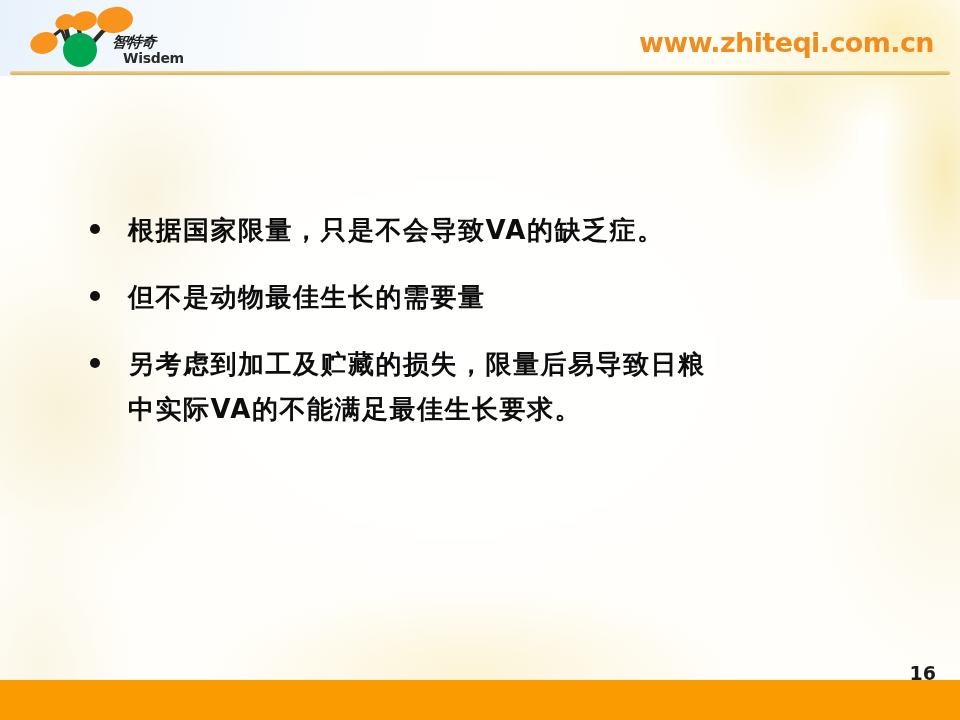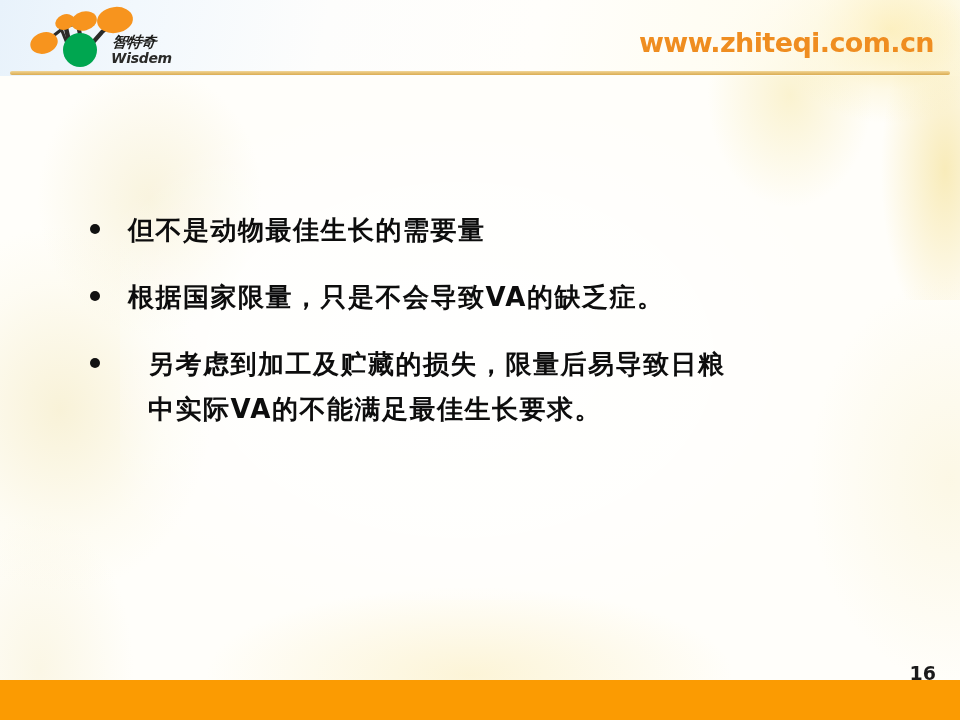--- a/index.html
+++ b/index.html
@@ -128,25 +128,25 @@
     color: #1d1d1b;
     letter-spacing: -0.5px;
     transform: skewX(-8deg);
     transform-origin: left bottom;
     display: block;
   }
   .logo-en {
     font-family: "DejaVu Sans", "Liberation Sans", sans-serif;
     font-size: 14px;
     font-weight: bold;
-    font-style: italic;
     color: #2b2b29;
     letter-spacing: -0.3px;
     display: block;
     margin-top: 1px;
+    margin-left: 12px;
   }
 
   
   .site-url {
     position: absolute;
     right: 26px;
     top: 27px;
     font-family: "DejaVu Sans", "Liberation Sans", sans-serif;
     font-size: 27px;
     font-weight: bold;
@@ -161,21 +161,21 @@
     left: 90px;
     top: 208px;
     width: 800px;
   }
   .bullet-row {
     position: relative;
     display: flex;
     align-items: flex-start;
     margin-bottom: 22px;
   }
-  .bullet-row:last-child { margin-bottom: 0; gap: 20px; }
+  .bullet-row:last-child { margin-bottom: 0; }
   .bullet-dot {
     flex: 0 0 auto;
     width: 10px;
     height: 10px;
     border-radius: 50%;
     background: #111111;
     margin-top: 16px;
     margin-right: 28px;
   }
   .bullet-text {
@@ -248,26 +248,26 @@
 
     <div class="site-url">www.zhiteqi.com.cn</div>
   </div>
 
   <div class="header-rule"></div>
 
   <div class="content">
 
     <div class="bullet-row">
       <span class="bullet-dot"></span>
-      <div class="bullet-text">但不是动物最佳生长的需要量</div>
+      <div class="bullet-text">根据国家限量，只是不会导致VA的缺乏症。</div>
     </div>
 
     <div class="bullet-row">
       <span class="bullet-dot"></span>
-      <div class="bullet-text">根据国家限量，只是不会导致VA的缺乏症。</div>
+      <div class="bullet-text">但不是动物最佳生长的需要量</div>
     </div>
 
     <div class="bullet-row">
       <span class="bullet-dot"></span>
       <div class="bullet-text">另考虑到加工及贮藏的损失，限量后易导致日粮
 中实际VA的不能满足最佳生长要求。</div>
     </div>
 
   </div>
 

